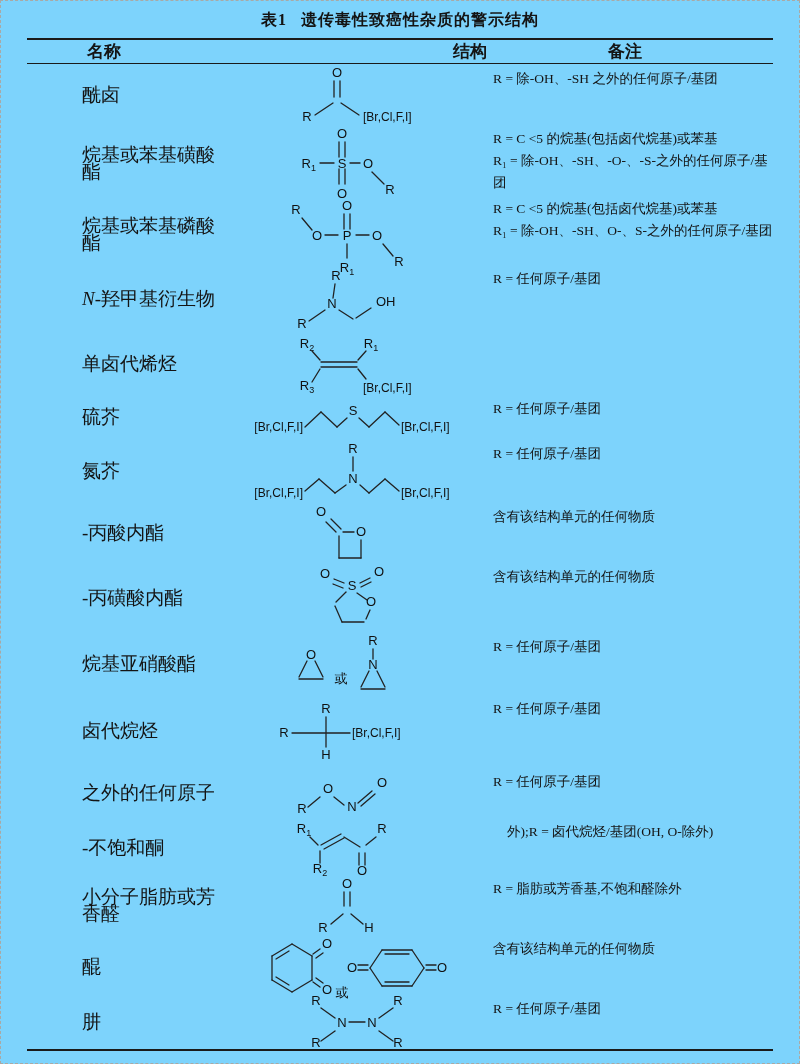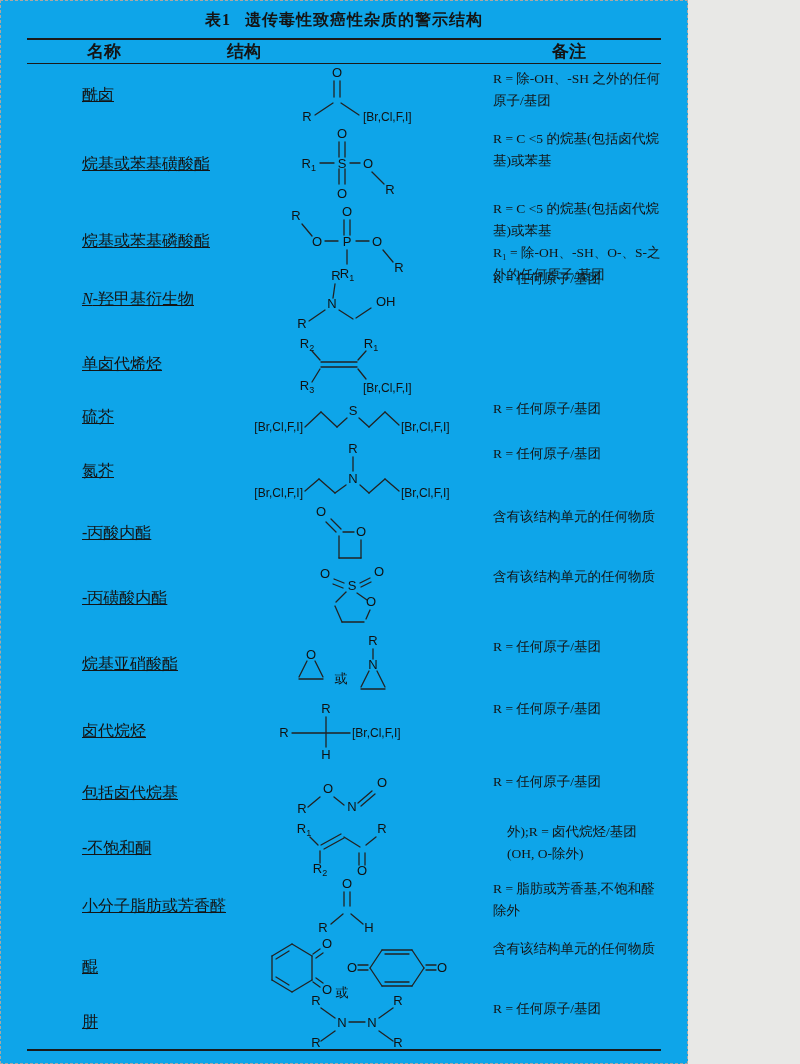--- a/index.html
+++ b/index.html
@@ -1,32 +1,32 @@
 <!DOCTYPE html>
 <html><head>
 <meta charset="utf-8">
 <style>
   html,body{margin:0;padding:0;background:#e8e8e6;}
   .page{
-    width:688px;height:1064px;box-sizing:border-box;
-    background:#0ea5e9;border:1px dashed #a9a9a5;
+    width:800px;height:1064px;box-sizing:border-box;
+    background:#7dd3fc;border:1px dashed #a9a9a5;
     font-family:"Liberation Serif","DejaVu Serif",serif;color:#141414;
     overflow:hidden;position:relative;
   }
   .table-wrap{margin:0 26px;}
   .title{text-align:center;font-weight:bold;font-size:16px;padding:9px 0 7px;letter-spacing:1px;}
   .title .tag{margin-right:14px;}
   .rule-thick{border:none;border-top:2.4px solid #1a1a1a;margin:0;}
   .rule-thin{border:none;border-top:1.2px solid #1a1a1a;margin:0;}
   .hdr{display:grid;grid-template-columns:200px 260px 1fr;align-items:center;height:23px;font-size:17px;font-weight:bold;}
   .hdr .h1{text-align:center;padding-right:46px;}
-  .hdr .h2{text-align:left;}
+  .hdr .h2{text-align:right;}
   .hdr .h3{text-align:center;padding-right:10px;}
   .row{display:grid;grid-template-columns:200px 260px 1fr;}
-  .name{padding-left:55px;align-self:center;font-size:16px;line-height:17px;text-decoration:underline;}
+  .name{padding-left:55px;align-self:center;font-size:19px;line-height:17px;}
   .struct{display:flex;justify-content:center;align-items:center;overflow:visible;}
   .remarks{padding:4px 0 0 6px;font-size:13.5px;line-height:22px;}
   .remarks .hang{padding-left:14px;}
   svg{overflow:visible;}
   svg line{stroke:#222;stroke-width:1.3;stroke-linecap:round;}
   svg text{font-family:"Liberation Sans","DejaVu Sans",sans-serif;fill:#111;}
 </style>
 </head>
 <body>
 
@@ -74,20 +74,21 @@
               <text x="70" y="14" text-anchor="middle" font-size="13">O</text>
               <text x="70" y="44" text-anchor="middle" font-size="13">S</text>
               <text x="70" y="74" text-anchor="middle" font-size="13">O</text>
               <text x="44" y="44" text-anchor="end" font-size="13"><tspan>R</tspan><tspan dy="3" font-size="9">1</tspan></text>
               <text x="96" y="44" text-anchor="middle" font-size="13">O</text>
               <text x="118" y="70" text-anchor="middle" font-size="13">R</text>
             </svg>
           </div>
           <div class="remarks">
             <div>R = C &lt;5 的烷基(包括卤代烷基)或苯基</div>
+            <div>R₁ = 除-OH、-SH、-O-、-S-之外的任何原子/基团</div>
           </div>
         </div>
         <div class="row" style="height: 70px;">
           <div class="name">烷基或苯基磷酸酯</div>
           <div class="struct">
             <svg width="170" height="80" viewBox="0 0 170 80">
               <line x1="72" y1="20" x2="72" y2="35"></line>
               <line x1="78" y1="20" x2="78" y2="35"></line>
               <line x1="53" y1="41" x2="66" y2="41"></line>
               <line x1="84" y1="41" x2="97" y2="41"></line>
@@ -255,21 +256,21 @@
               <text x="64" y="60" text-anchor="middle" font-size="13">H</text>
               <text x="22" y="38" text-anchor="middle" font-size="13">R</text>
               <text x="90" y="38" text-anchor="start" font-size="12">[Br,Cl,F,I]</text>
             </svg>
           </div>
           <div class="remarks">
             <div>R = 任何原子/基团</div>
           </div>
         </div>
         <div class="row" style="height: 50px;">
-          <div class="name">包括卤代烷基</div>
+          <div class="name">之外的任何原子</div>
           <div class="struct">
             <svg width="150" height="50" viewBox="0 0 150 50">
               <line x1="26" y1="40" x2="38" y2="30"></line>
               <line x1="52" y1="30" x2="62" y2="38"></line>
               <line x1="76" y1="36" x2="90" y2="24"></line>
               <line x1="79" y1="39" x2="93" y2="27"></line>
               <text x="20" y="46" text-anchor="middle" font-size="13">R</text>
               <text x="46" y="26" text-anchor="middle" font-size="13">O</text>
               <text x="70" y="44" text-anchor="middle" font-size="13">N</text>
               <text x="100" y="20" text-anchor="middle" font-size="13">O</text>

